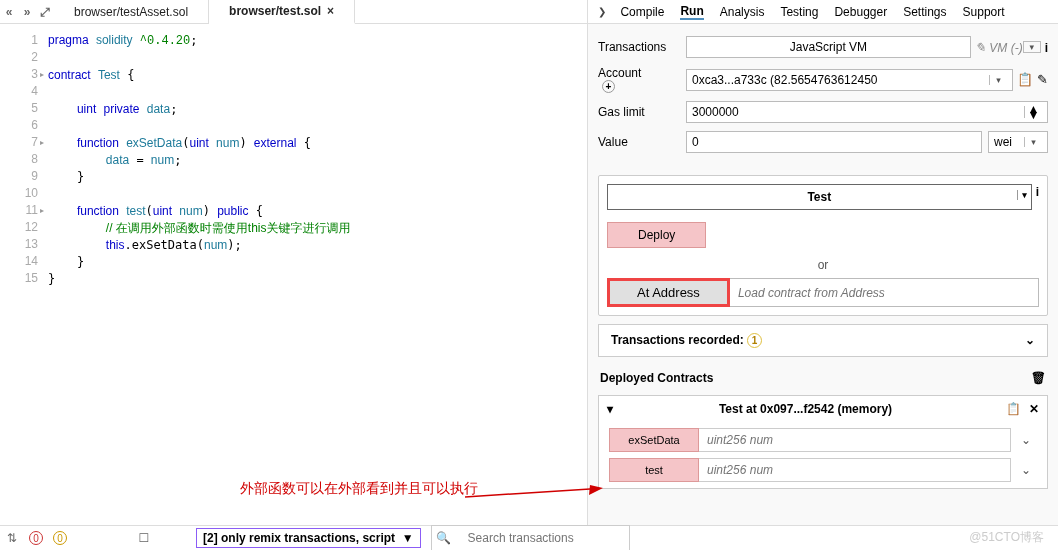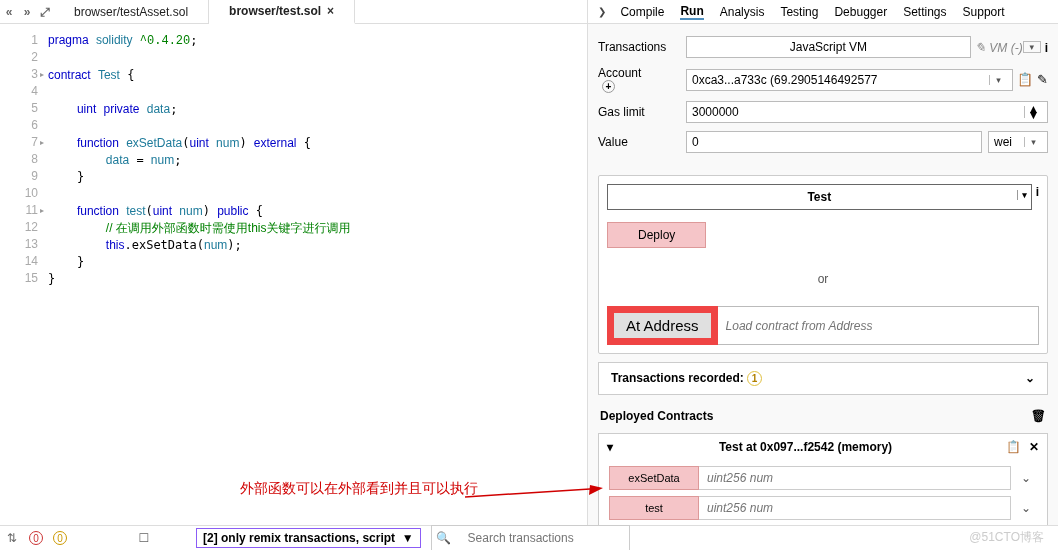--- a/index.html
+++ b/index.html
@@ -52,23 +52,23 @@
 .grey { color: #888; font-style: italic; }
 .dd { width: 18px; border-left: 1px solid #bbb; text-align: center; font-size: 9px; color: #555; }
 .spinner { width: 18px; display: flex; flex-direction: column; border-left: 1px solid #bbb; font-size: 7px; line-height: 6px; text-align: center; }
 .icn { margin-left: 4px; cursor: pointer; font-size: 13px; }
 
 .section { margin: 8px 10px; border: 1px solid #ccc; border-radius: 2px; padding: 8px; background: #fff; }
 .wide-sel { display: flex; margin-bottom: 8px; }
 .wide-sel .sbox { flex: 1; border: 1px solid #666; padding: 5px; text-align: center; font-weight: bold; display: flex; justify-content: center; position: relative; }
 .wide-sel .sbox::after { content: "▾"; position: absolute; right: 4px; font-size: 9px; border-left: 1px solid #999; padding-left: 4px; }
 .deploy-btn { background: #f5c5c8; border: 1px solid #d99; padding: 5px 30px; cursor: pointer; margin: 4px 0; }
-.or { text-align: center; margin: 20px 0; color: #555; }
+.or { text-align: center; margin: 6px 0; color: #555; }
 .atrow { display: flex; }
-.atbtn { background: #e0e0e0; border: 7px solid #ef4444; padding: 4px 12px; font-size: 15px; }
+.atbtn { background: #e0e0e0; border: 3px solid #ef4444; padding: 4px 27px; font-size: 13px; }
 .atinp { flex: 1; border: 1px solid #bbb; border-left: none; padding: 4px 8px; color: #888; font-style: italic; }
 
 .txrec { display: flex; justify-content: space-between; padding: 8px 12px; border: 1px solid #ccc; margin: 8px 10px; background: #fff; font-weight: bold; }
 .txrec .cnt { border: 1px solid #e0c040; border-radius: 50%; width: 15px; height: 15px; display: inline-flex; align-items: center; justify-content: center; font-size: 10px; color: #b08000; }
 
 .depheader { display: flex; justify-content: space-between; padding: 6px 12px; font-weight: bold; }
 .instance { margin: 4px 10px; border: 1px solid #ccc; background: #fff; }
 .inst-hdr { display: flex; align-items: center; padding: 6px 8px; font-weight: bold; }
 .inst-hdr .sp { flex: 1; text-align: center; }
 .funcrow { display: flex; margin: 6px 10px; }
@@ -161,21 +161,21 @@
         <span class="grey icn">✎ <span>VM (-)</span></span>
         <span class="dd" style="border:1px solid #bbb">▾</span>
         <span class="icn"><b>i</b></span>
       </div>
       <div class="row">
         <div class="lbl">
           <span>Account</span>
           <span class="plus">+</span>
         </div>
         <div class="sel">
-          <span>0xca3...a733c (69.2905146492577</span>
+          <span>0xca3...a733c (82.5654763612450</span>
             <span class="dd">▾</span>
         </div>
         <span class="icn">📋</span>
         <span class="icn">✎</span>
       </div>
       <div class="row">
         <div class="lbl">Gas limit</div>
         <div class="sel">
           <span>3000000</span>
             <span class="spinner">

